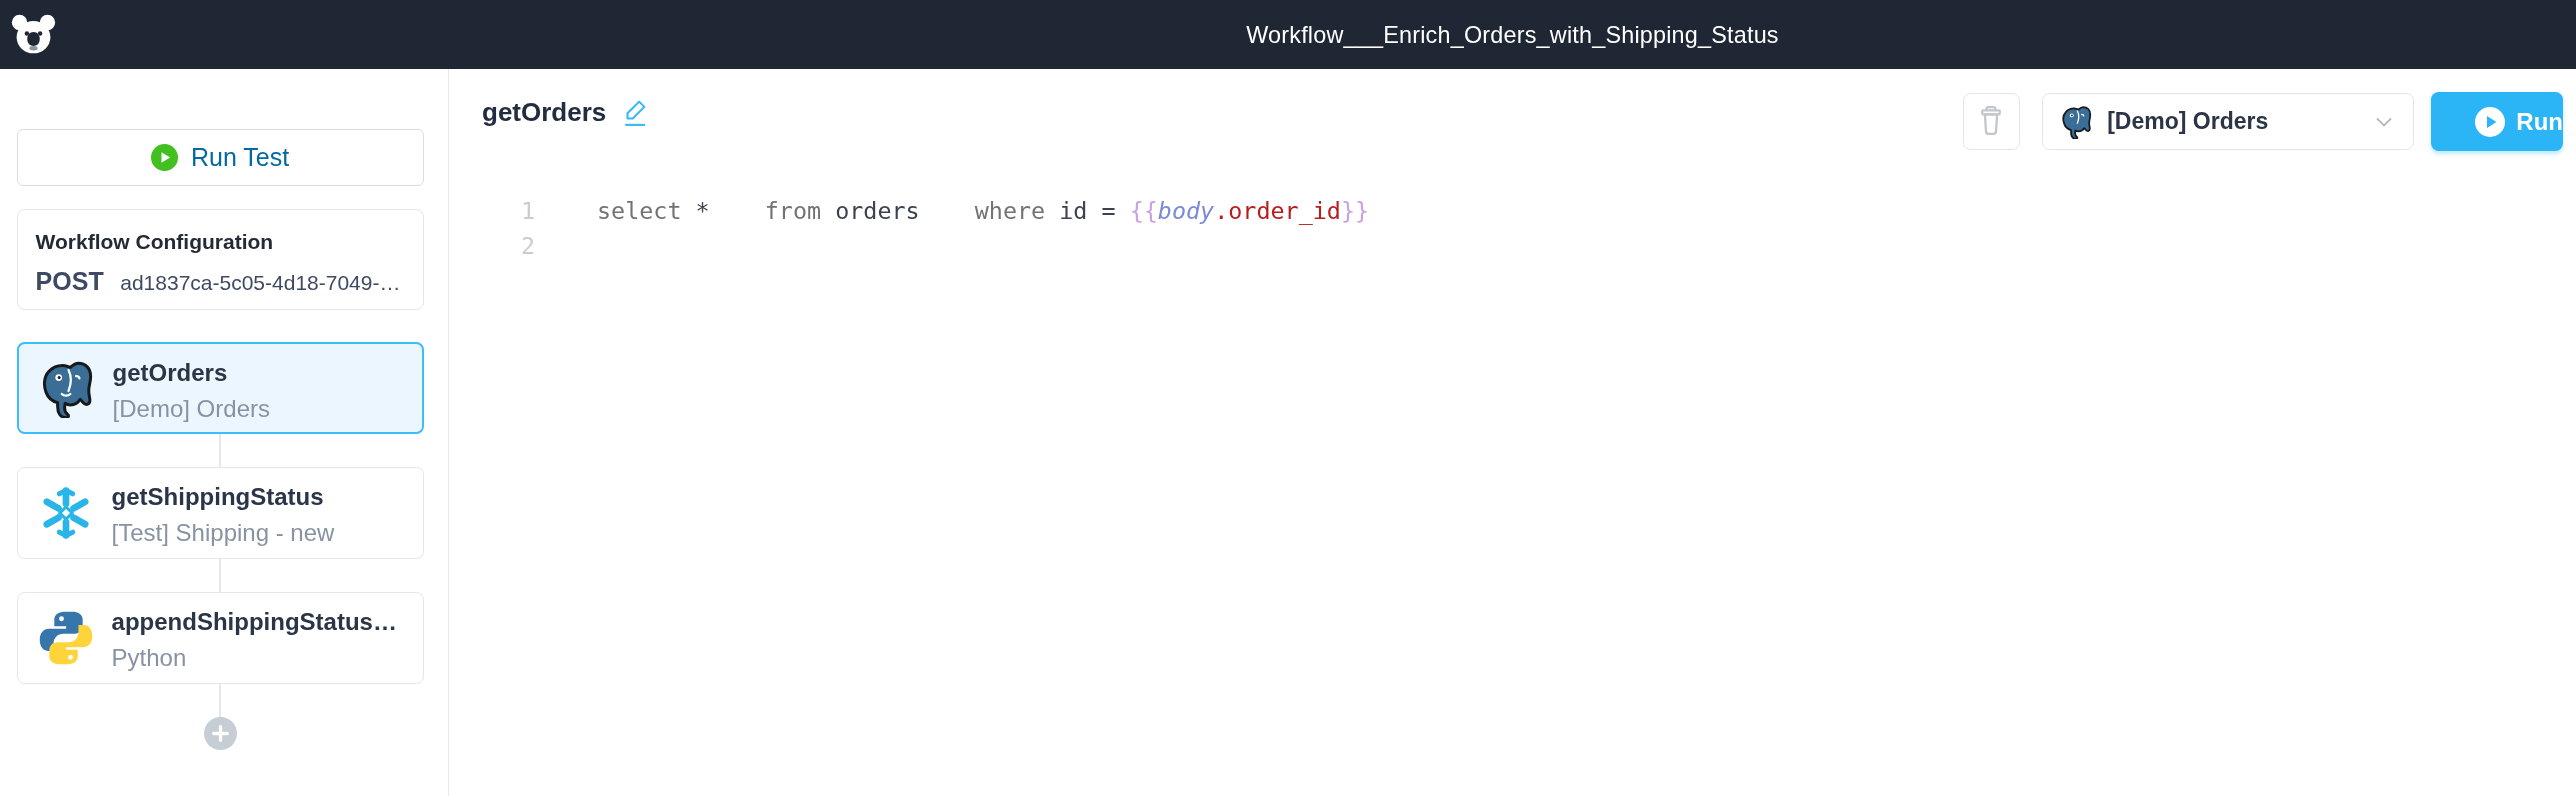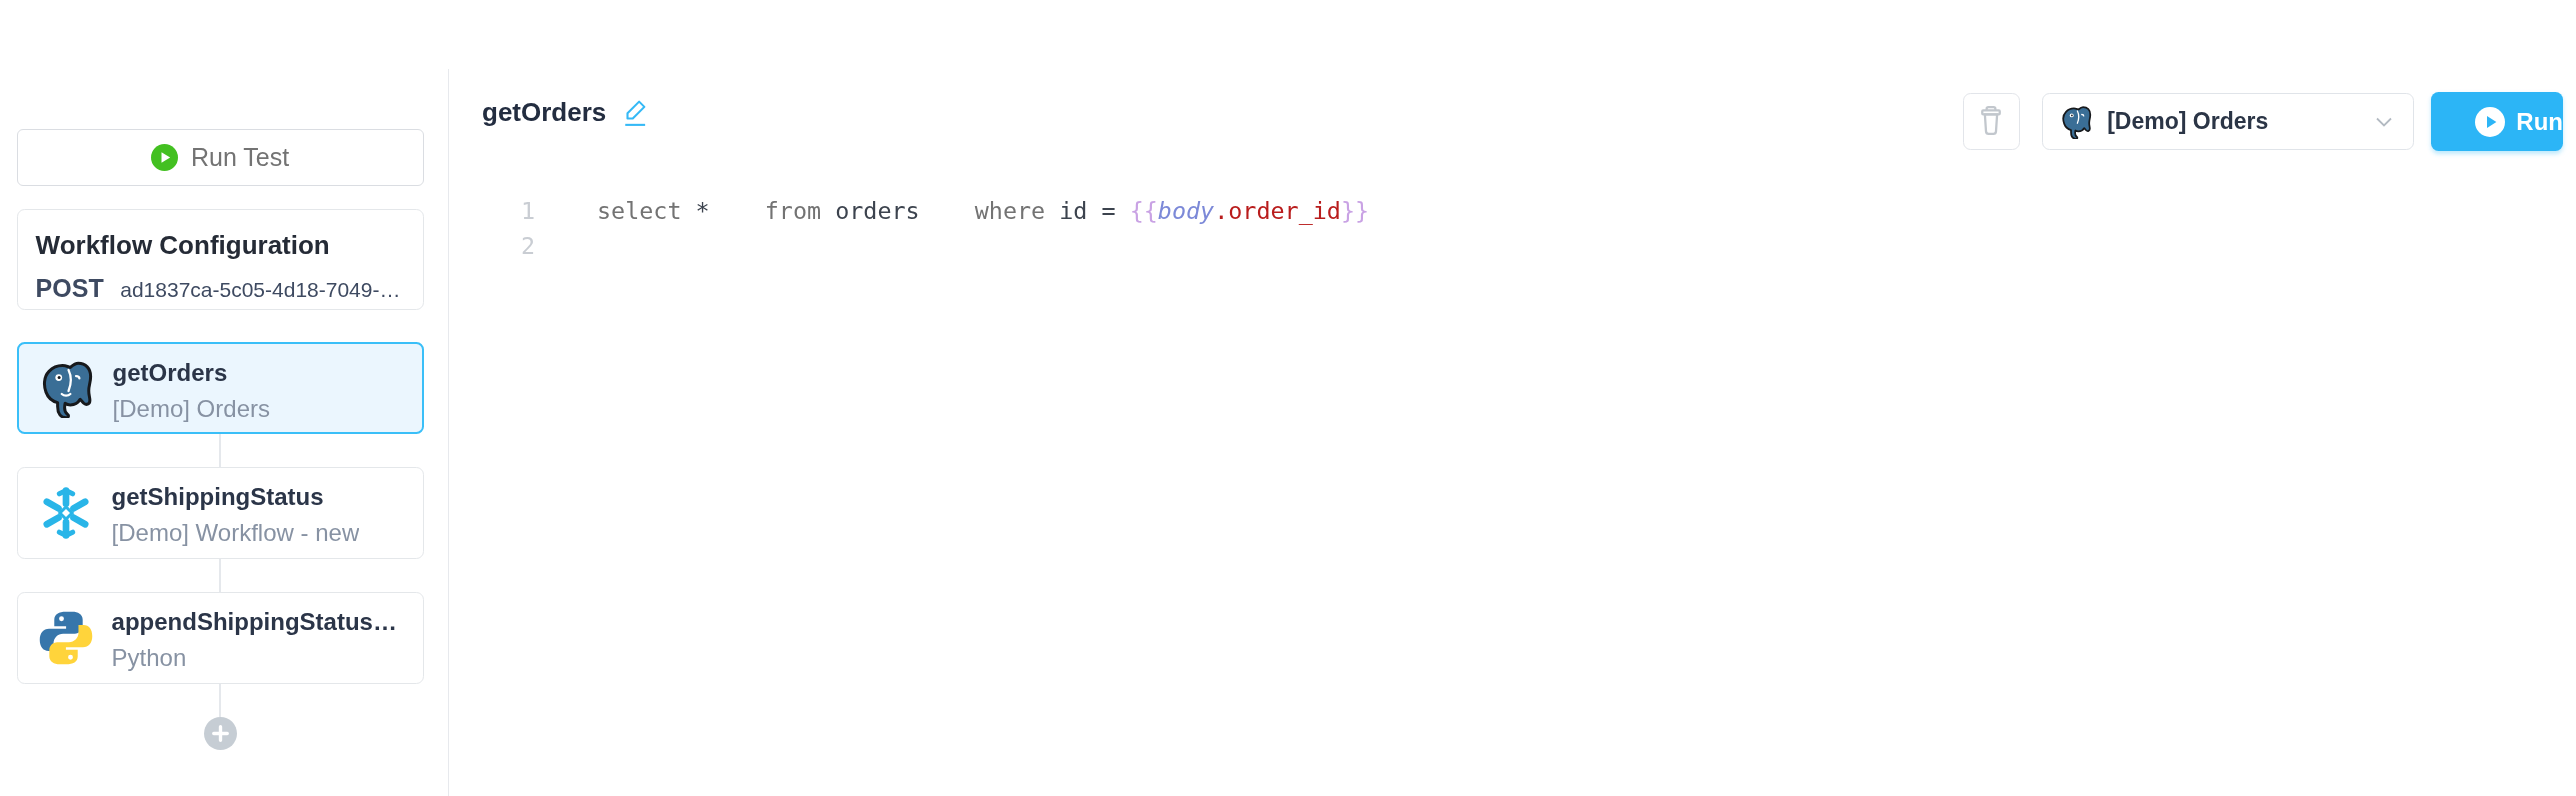--- a/index.html
+++ b/index.html
@@ -12,25 +12,25 @@
   .topbar-title{position:absolute;left:449px;right:0;top:50%;transform:translateY(-50%);
                 text-align:center;color:#ffffff;font-size:23.4px;font-weight:500;letter-spacing:0.2px;}
 
   
   .sidebar{position:absolute;left:0;top:69px;bottom:0;width:449px;background:#fff;
            border-right:1.5px solid #e7e9ed;box-sizing:border-box;}
   .run-test{position:absolute;left:16.6px;top:60px;width:407px;height:57px;background:#fff;
             border:1.5px solid #dadde2;border-radius:6px;display:flex;align-items:center;
             justify-content:center;gap:13px;cursor:pointer;box-sizing:border-box;}
   .run-test .play{width:27px;height:27px;}
-  .run-test-label{font-size:25px;font-weight:500;color:#737373;}
+  .run-test-label{font-size:25px;font-weight:500;color:#0369a1;}
 
   .wf-card{position:absolute;left:16.6px;top:140px;width:407px;height:101px;background:#fff;
            border:1.5px solid #e4e7ea;border-radius:7.6px;box-sizing:border-box;padding:19.6px 18px;}
-  .wf-title{font-size:26px;font-weight:700;color:#252b36;margin-bottom:13px;}
+  .wf-title{font-size:21px;font-weight:700;color:#252b36;margin-bottom:13px;}
   .wf-row{display:flex;align-items:baseline;gap:16.6px;}
   .wf-method{font-size:25px;font-weight:700;color:#3e4a61;}
   .wf-endpoint{font-size:21px;font-weight:400;color:#3e4a61;}
 
   .flow{position:absolute;left:16.6px;top:273px;width:407px;display:flex;flex-direction:column;align-items:stretch;}
   .connector{width:2.3px;height:33px;background:#e5e8ec;margin:0 auto;}
   .step-card{position:relative;height:92px;background:#fff;border:1.5px solid #e4e7ea;border-radius:7.6px;
              box-sizing:border-box;cursor:pointer;}
   .step-card.selected{background:#ebf6fe;border:2.3px solid #3abff8;}
   .step-icon{position:absolute;left:18px;top:50%;transform:translateY(-50%);width:60px;height:60px;
@@ -75,20 +75,34 @@
   .tok-plain{color:#3c434e;}
   .tok-brace{color:#c9a2e4;}
   .tok-variable{color:#7c89d8;font-style:italic;}
   .tok-member{color:#b91c1c;}
 </style>
 </head>
 <body>
 
 <div class="app">
 
+  <header class="topbar">
+    <span class="logo">
+      <svg viewBox="0 0 64 64">
+        <circle cx="13" cy="15" r="10.5" fill="#ffffff"></circle>
+        <circle cx="51" cy="15" r="10.5" fill="#ffffff"></circle>
+        <ellipse cx="32" cy="35" rx="23" ry="22" fill="#ffffff"></ellipse>
+        <circle cx="23" cy="30" r="3" fill="#1f2634"></circle>
+        <circle cx="41" cy="30" r="3" fill="#1f2634"></circle>
+        <path d="M32 28c5.5 0 8.5 4.2 8.5 9.5 0 6.2-4 9.5-8.5 9.5s-8.5-3.3-8.5-9.5c0-5.3 3-9.5 8.5-9.5z" fill="#1f2634"></path>
+        <ellipse cx="32" cy="50" rx="5.5" ry="3" fill="#8a93a0"></ellipse>
+      </svg>
+    </span>
+    <div class="topbar-title">Workflow___Enrich_Orders_with_Shipping_Status</div>
+  </header>
 
   <aside class="sidebar">
 
     <div class="run-test">
       <span class="play">
         <svg viewBox="0 0 36 36">
           <circle cx="18" cy="18" r="18" fill="#43c021"></circle>
           <path d="M14 11l11.5 7L14 25z" fill="#ffffff"></path>
         </svg>
       </span>
@@ -132,21 +146,21 @@
               </g>
               <g stroke="#29b5e8" stroke-width="6" stroke-linecap="round" fill="none">
                 <path d="M28 13l8-4 8 4"></path>
                 <path d="M28 59l8 4 8-4"></path>
               </g>
               <rect x="29" y="29" width="14" height="14" transform="rotate(45 36 36)" fill="#29b5e8"></rect>
               <rect x="32.6" y="32.6" width="6.8" height="6.8" transform="rotate(45 36 36)" fill="#ffffff"></rect>
             </svg>
           </span>
       <span class="step-title">getShippingStatus</span>
-      <span class="step-sub">[Demo] Workflow - new</span>
+      <span class="step-sub">[Test] Shipping - new</span>
     </div>
         <div class="connector"></div>
         <div class="step-card">
       <span class="step-icon">
             <svg viewBox="0 0 64 64">
               <path fill="#3776ab" d="M31.8 4c-7.4 0-12.3 2.6-12.3 8.6v6.9h12.6v2.6H13.9C7.9 22.1 4 26.6 4 33.9c0 7.2 3.3 11.9 9.4 11.9h5.3v-8.2c0-5.6 4.6-10.1 10.2-10.1h12.5c4.6 0 8.4-3.8 8.4-8.5v-6.4C49.8 6.6 44.6 4 38.9 4h-7.1zm-4.6 4.9a2.6 2.6 0 1 1 0 5.2 2.6 2.6 0 0 1 0-5.2z"></path>
               <path fill="#ffd43b" d="M32.2 60c7.4 0 12.3-2.6 12.3-8.6v-6.9H31.9v-2.6h18.2c6 0 9.9-4.5 9.9-11.8 0-7.2-3.3-11.9-9.4-11.9h-5.3v8.2c0 5.6-4.6 10.1-10.2 10.1H22.6c-4.6 0-8.4 3.8-8.4 8.5v6.4c0 5.9 5.2 8.6 10.9 8.6h7.1zm4.6-4.9a2.6 2.6 0 1 1 0-5.2 2.6 2.6 0 0 1 0 5.2z"></path>
             </svg>
           </span>
       <span class="step-title">appendShippingStatusToOr…</span>

